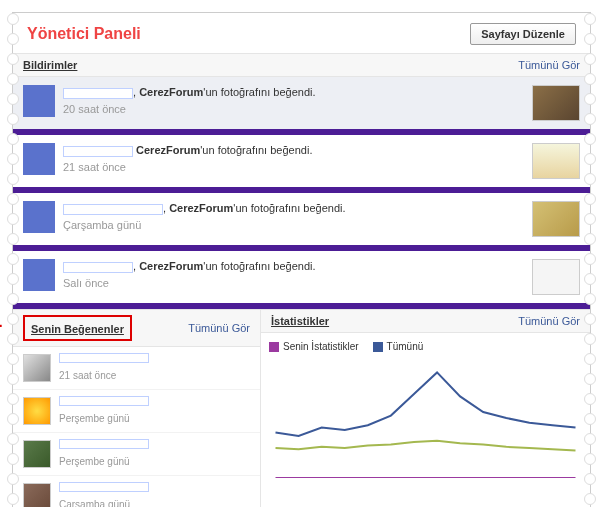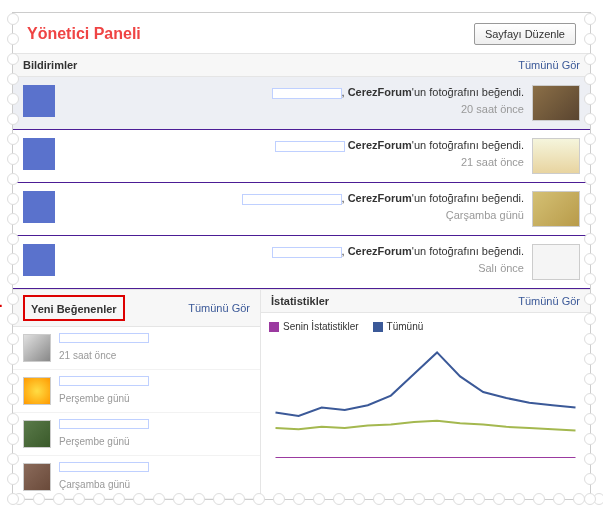--- a/index.html
+++ b/index.html
@@ -7,25 +7,25 @@
 .panel{width:579px;background:#fff;border:1px solid #ccc;position:relative;}
 .stamp-edge{position:absolute;}
 .stamp-edge.bottom{bottom:-6px;left:0;right:0;height:12px;display:flex;}
 .stamp-edge.left{left:-6px;top:0;bottom:0;width:12px;display:flex;flex-direction:column;}
 .stamp-edge.right{right:-6px;top:0;bottom:0;width:12px;display:flex;flex-direction:column;}
 .stamp-dot{width:12px;height:12px;border-radius:50%;background:#fff;border:1px solid #ddd;flex-shrink:0;}
 .stamp-edge.bottom .stamp-dot{margin-right:8px;}
 .stamp-edge.left .stamp-dot,.stamp-edge.right .stamp-dot{margin-bottom:8px;}
 .header{display:flex;align-items:center;justify-content:space-between;padding:10px 14px 8px;}
 .header h1{font-size:16px;font-weight:bold;color:#ef4444;}
-.btn{background:linear-gradient(#fff,#eee);border:1px solid #999;padding:4px 10px;font-size:11px;font-weight:normal;color:#333;cursor:pointer;border-radius:2px;}
+.btn{background:linear-gradient(#fff,#eee);border:1px solid #999;padding:4px 10px;font-size:11px;font-weight:bold;color:#333;cursor:pointer;border-radius:2px;}
 .section-hd{background:#f7f7f7;border-top:1px solid #e5e5e5;border-bottom:1px solid #e5e5e5;padding:5px 10px;display:flex;justify-content:space-between;align-items:center;}
-.section-hd .title{font-size:11px;font-weight:bold;color:#333;}
+.section-hd .title{font-size:11px;font-weight:bold;color:#333;text-decoration:underline;}
 .see-all{font-size:11px;color:#3b5998;cursor:pointer;}
-.notif{display:flex;align-items:flex-start;padding:8px 10px;border-bottom:1px solid #4c1d95;position:relative;text-align:right;}
+.notif{display:flex;align-items:flex-start;padding:8px 10px;border-bottom:6px solid #4c1d95;position:relative;}
 .notif.highlight{background:#edeff4;}
 .avatar{width:32px;height:32px;background:#5a72cc;margin-right:8px;flex-shrink:0;}
 .notif-body{flex:1;font-size:11px;color:#333;line-height:1.4;}
 .redacted{display:inline-block;background:#fff;border:1px solid #bfd0ff;height:11px;vertical-align:middle;}
 .redacted.w1{width:70px;}
 .redacted.w2{width:100px;}
 .time{color:#999;font-size:11px;margin-top:2px;}
 .thumb{width:48px;height:36px;border:1px solid #ccc;margin-left:8px;flex-shrink:0;}
 .thumb.t1{background:linear-gradient(135deg,#8b6f47,#5a4530);}
 .thumb.t2{background:linear-gradient(#f5f5dc,#e8d4a0);}
@@ -101,21 +101,21 @@
       <span class="redacted w1"></span>, <b>CerezForum</b><span>'un fotoğrafını beğendi.</span>
       <div class="time">Salı önce</div>
     </div>
     <div class="thumb t4"></div>
   </div>
 
   <div class="columns">
     <div class="col-left">
       <div class="section-hd" style="position:relative;">
         <span class="annot" style="left:-22px;top:4px;">1.</span>
-        <span class="red-box"><span class="title">Yeni Beğenenler</span></span>
+        <span class="red-box"><span class="title">Senin Beğenenler</span></span>
         <span class="see-all">Tümünü Gör</span>
       </div>
       <div class="like-item">
         <div class="like-avatar la1"></div>
         <div class="like-body"><span class="like-name"></span><span class="like-time">21 saat önce</span></div>
       </div>
       <div class="like-item">
         <div class="like-avatar la2"></div>
         <div class="like-body"><span class="like-name"></span><span class="like-time">Perşembe günü</span></div>
       </div>

